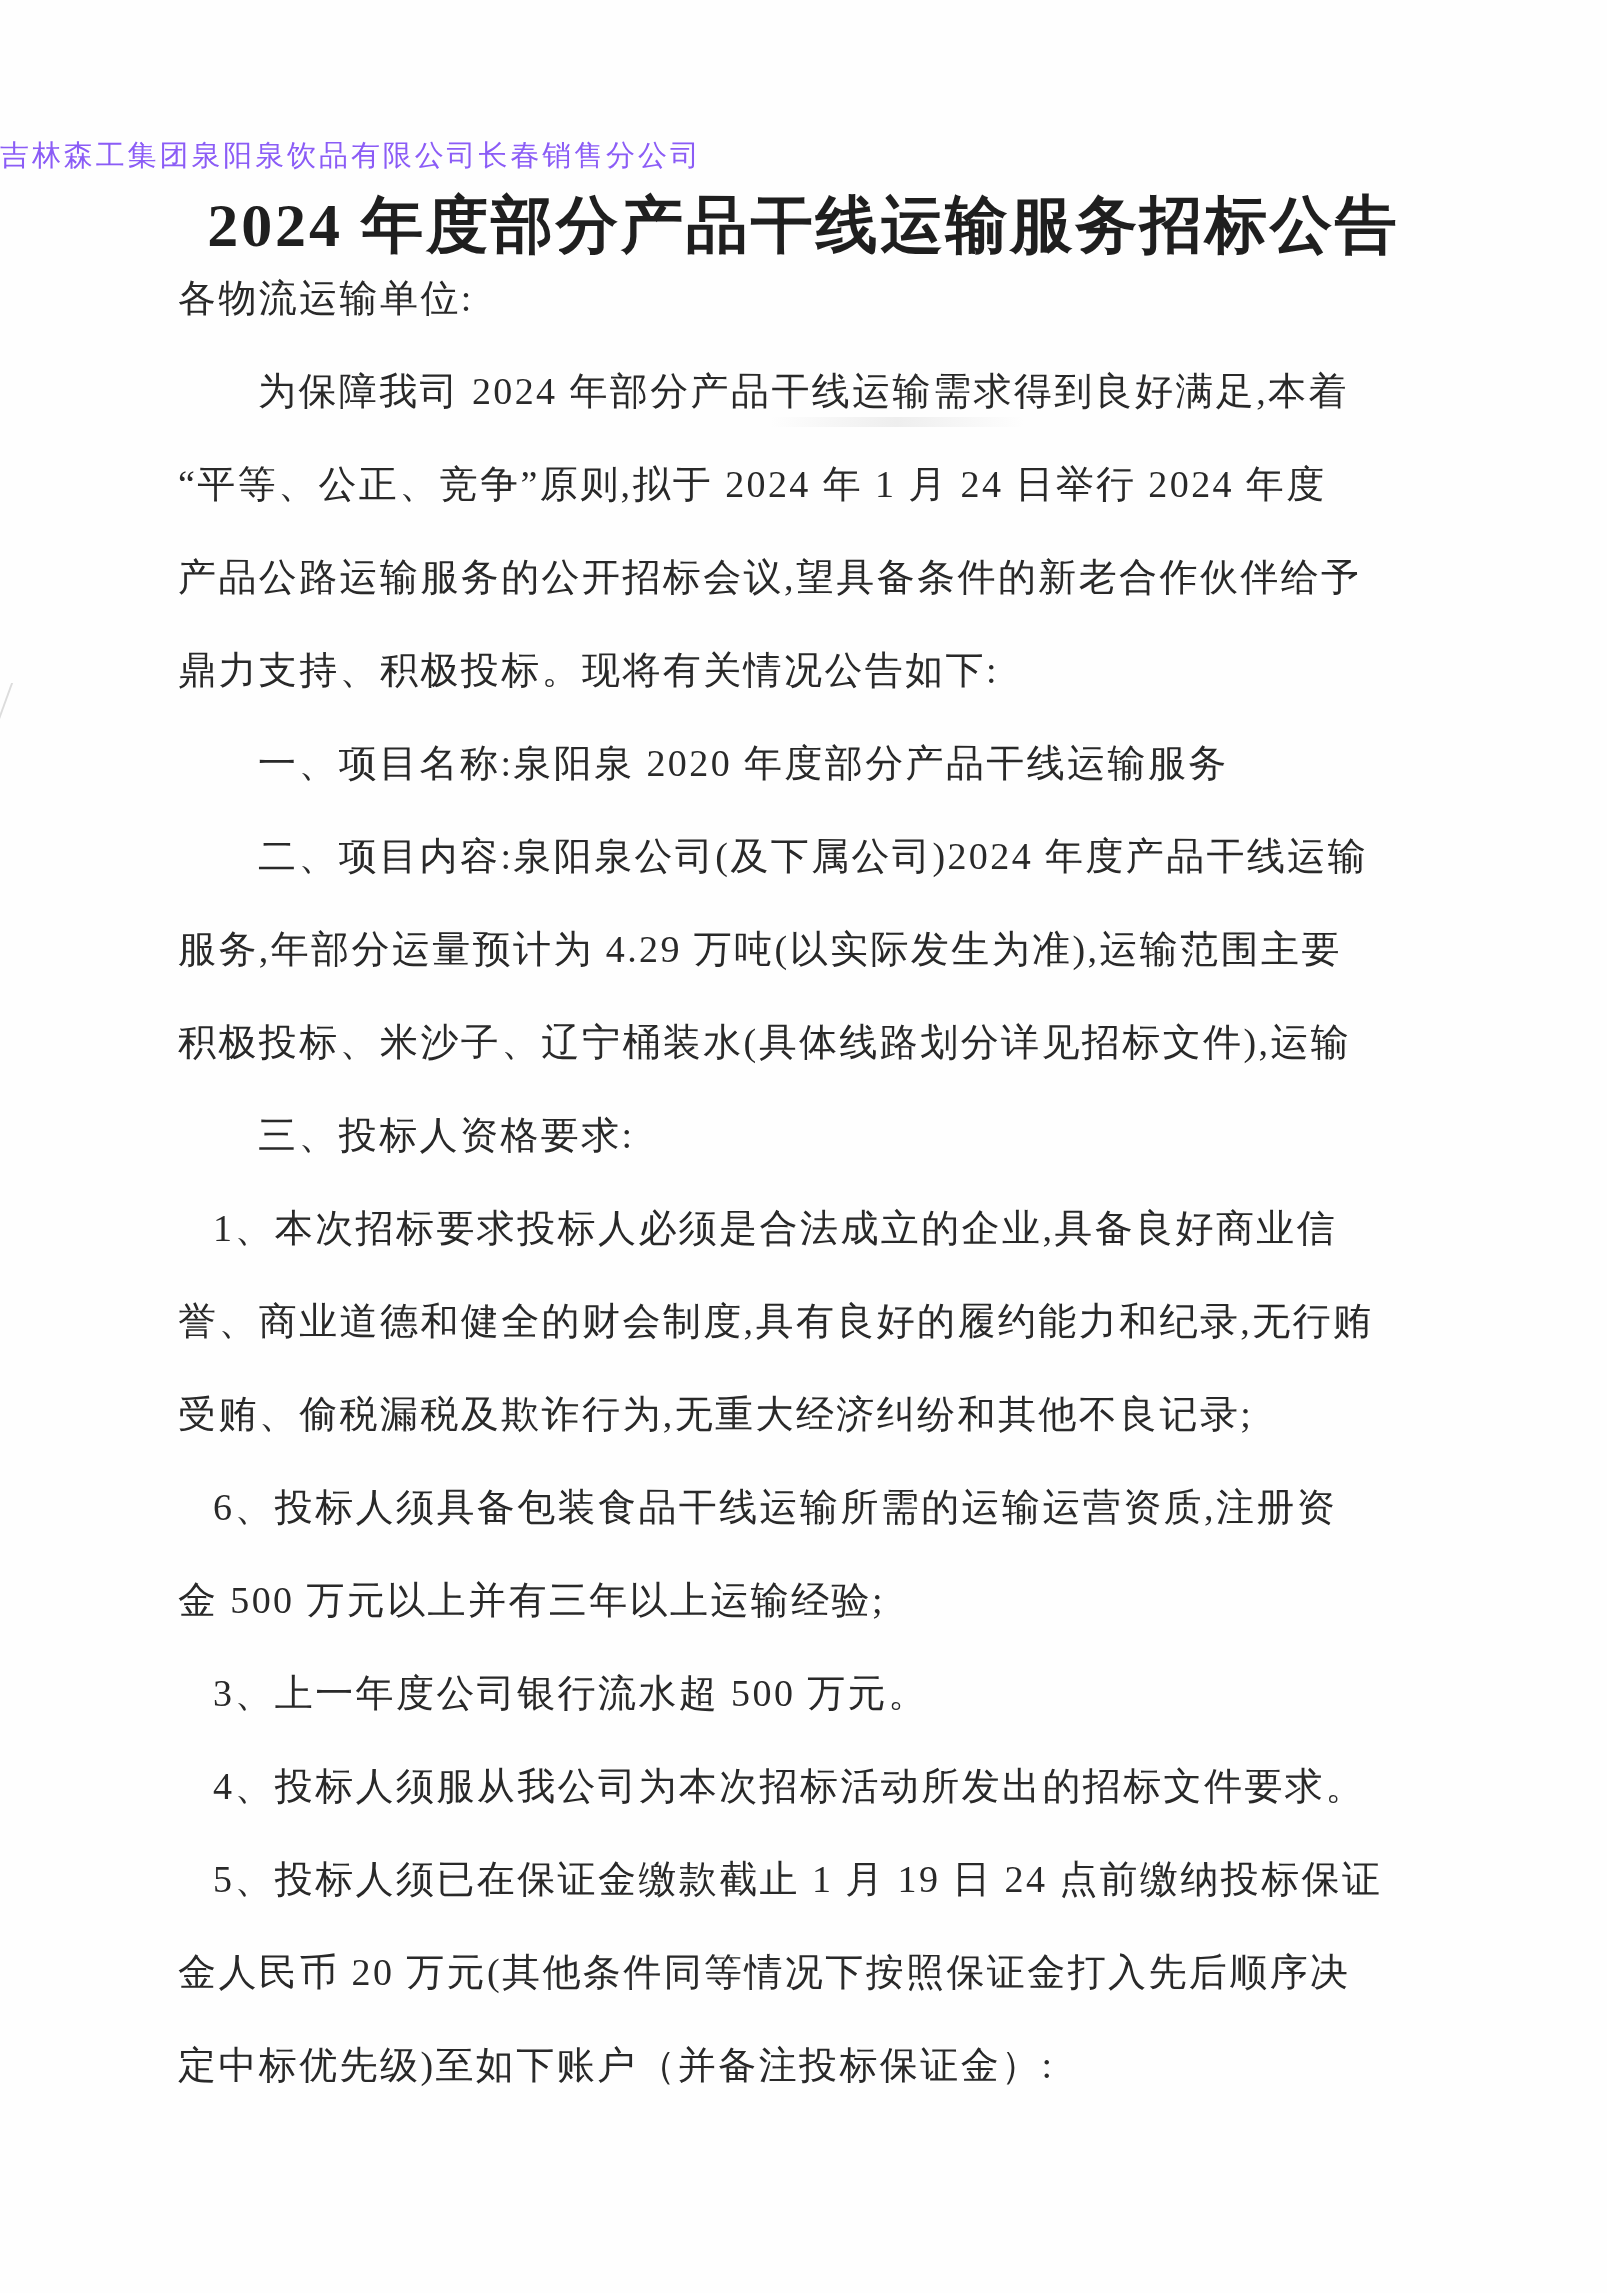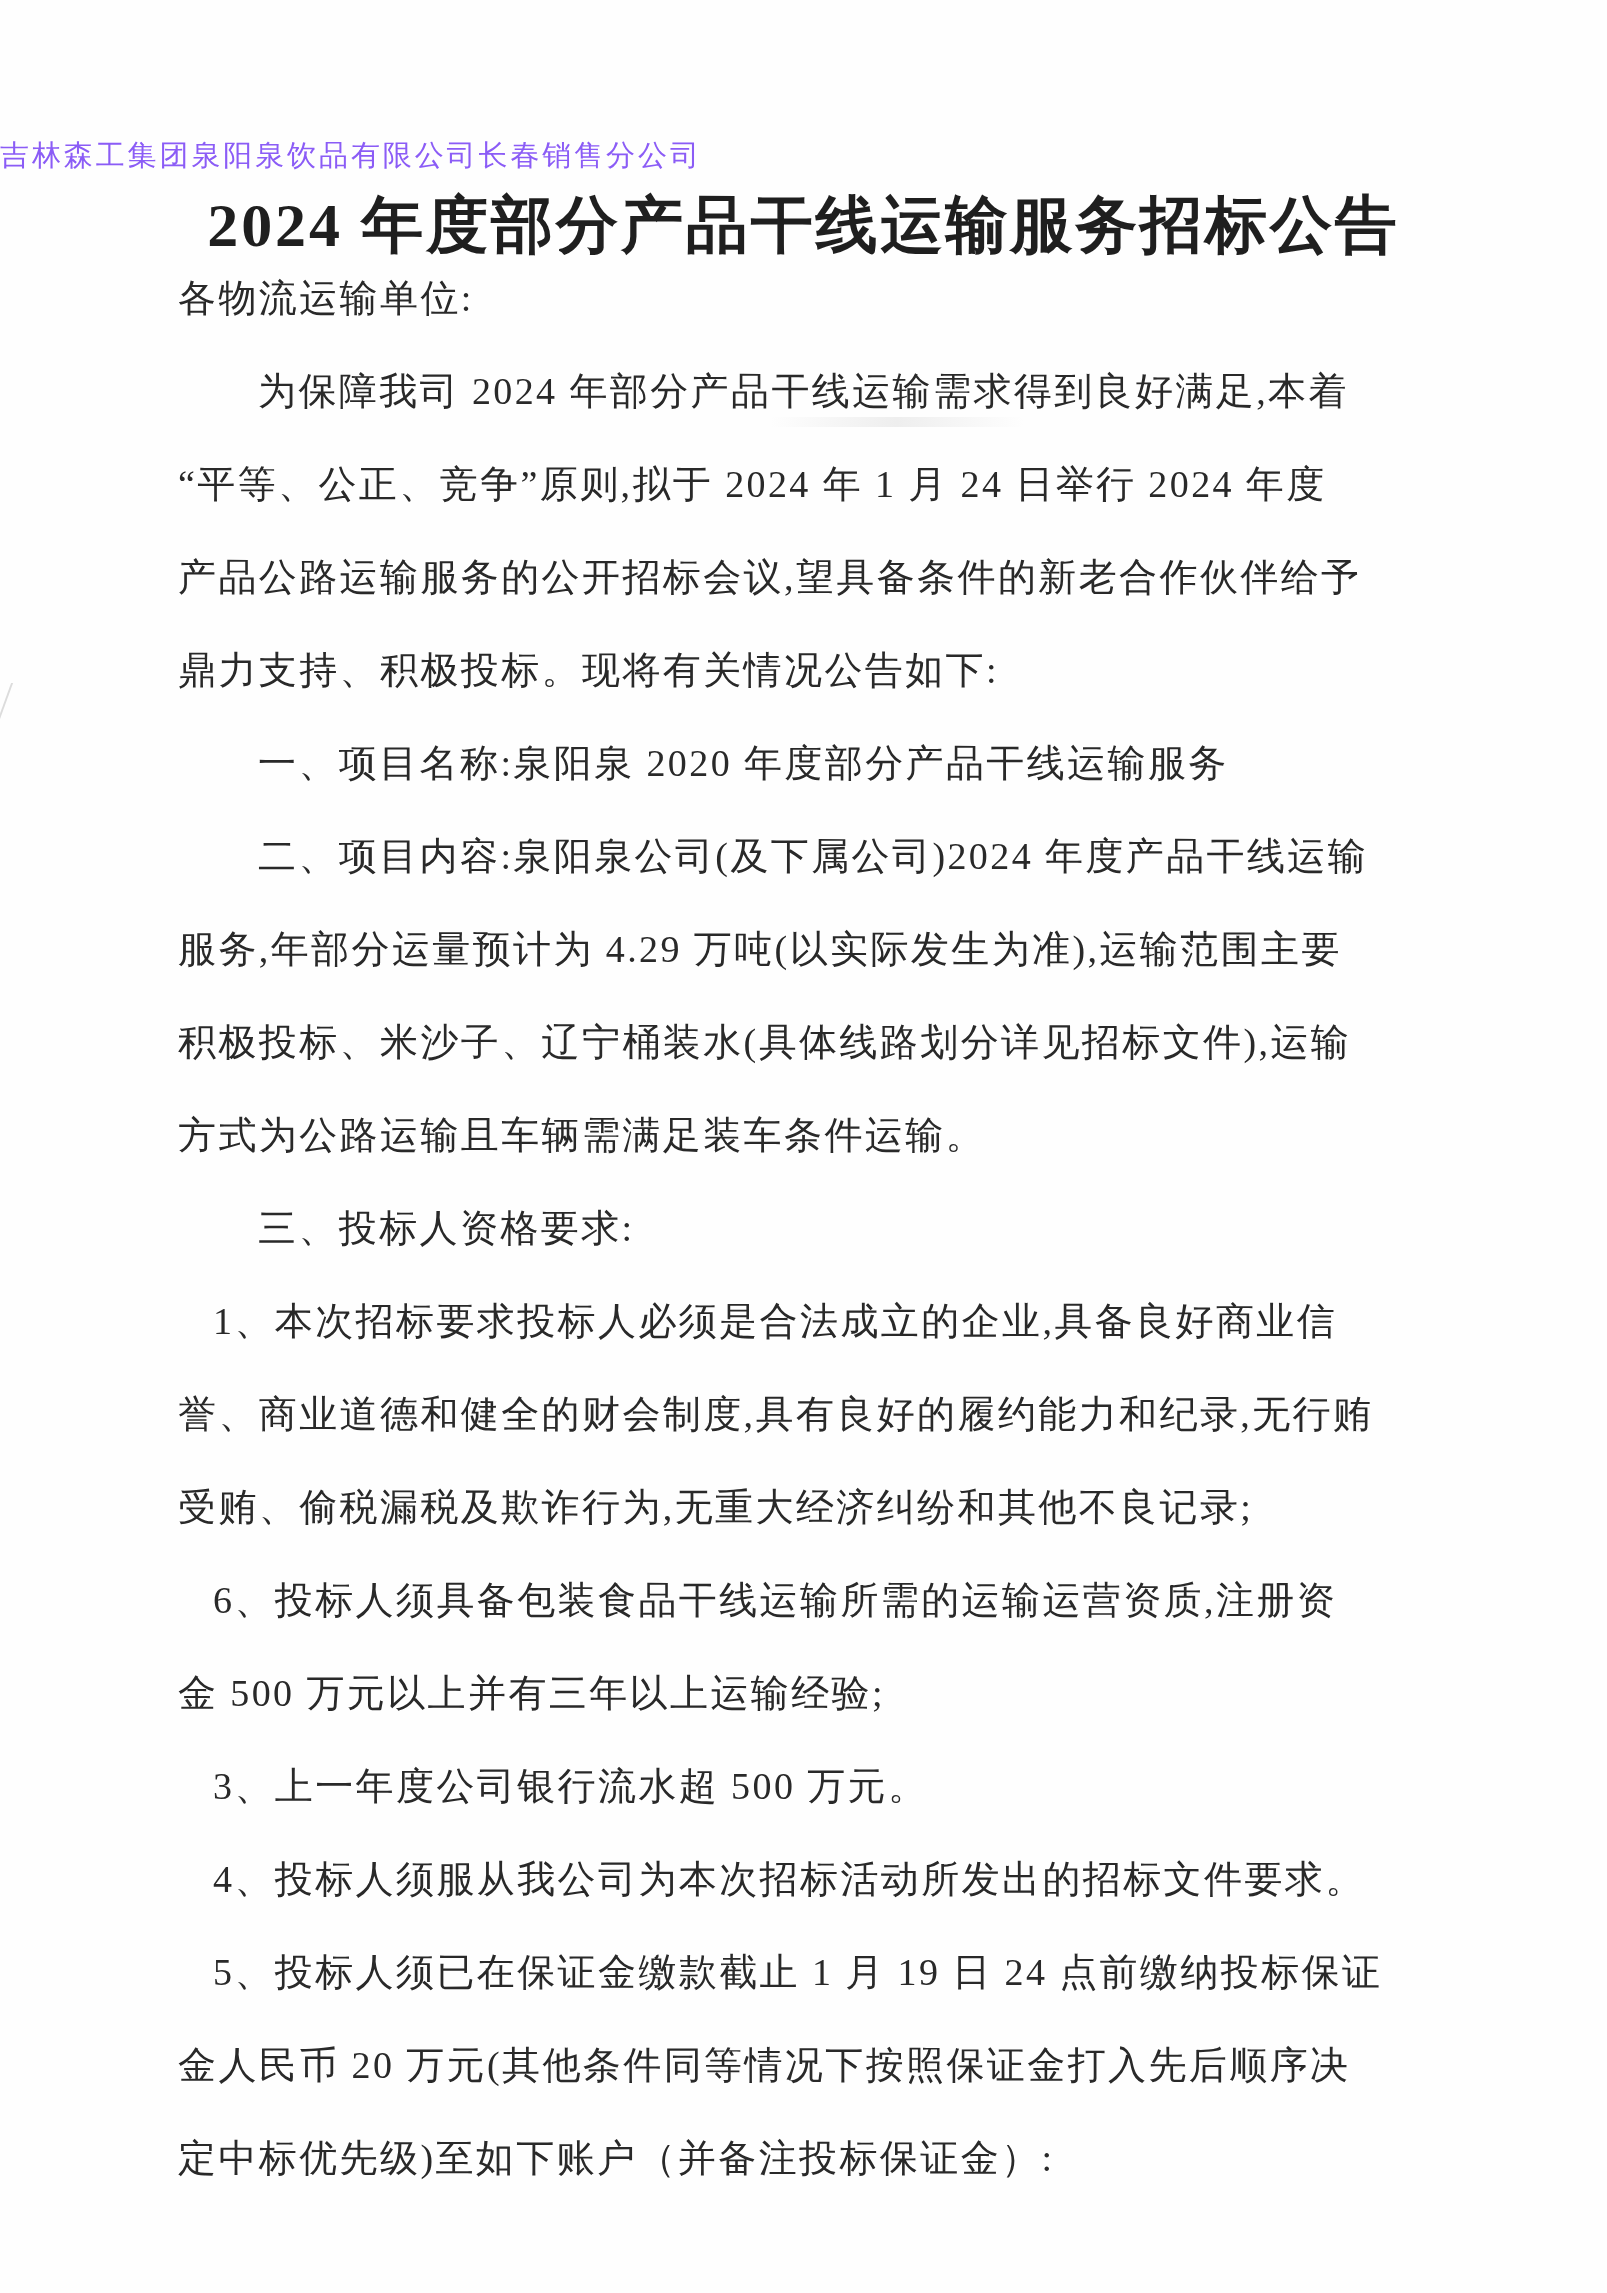--- a/index.html
+++ b/index.html
@@ -84,21 +84,20 @@
   <div class="doc-body">
     <div class="doc-line">各物流运输单位:</div>
     <div class="doc-line indent-lg">为保障我司 2024 年部分产品干线运输需求得到良好满足,本着</div>
     <div class="doc-line">“平等、公正、竞争”原则,拟于 2024 年 1 月 24 日举行 2024 年度</div>
     <div class="doc-line">产品公路运输服务的公开招标会议,望具备条件的新老合作伙伴给予</div>
     <div class="doc-line">鼎力支持、积极投标。现将有关情况公告如下:</div>
     <div class="doc-line indent-lg">一、项目名称:泉阳泉 2020 年度部分产品干线运输服务</div>
     <div class="doc-line indent-lg">二、项目内容:泉阳泉公司(及下属公司)2024 年度产品干线运输</div>
     <div class="doc-line">服务,年部分运量预计为 4.29 万吨(以实际发生为准),运输范围主要</div>
     <div class="doc-line">积极投标、米沙子、辽宁桶装水(具体线路划分详见招标文件),运输</div>
-    <div class="doc-line">方式为公路运输且车辆需满足装车条件运输。</div>
     <div class="doc-line indent-lg">三、投标人资格要求:</div>
     <div class="doc-line indent-sm">1、本次招标要求投标人必须是合法成立的企业,具备良好商业信</div>
     <div class="doc-line">誉、商业道德和健全的财会制度,具有良好的履约能力和纪录,无行贿</div>
     <div class="doc-line">受贿、偷税漏税及欺诈行为,无重大经济纠纷和其他不良记录;</div>
     <div class="doc-line indent-sm">6、投标人须具备包装食品干线运输所需的运输运营资质,注册资</div>
     <div class="doc-line">金 500 万元以上并有三年以上运输经验;</div>
     <div class="doc-line indent-sm">3、上一年度公司银行流水超 500 万元。</div>
     <div class="doc-line indent-sm">4、投标人须服从我公司为本次招标活动所发出的招标文件要求。</div>
     <div class="doc-line indent-sm">5、投标人须已在保证金缴款截止 1 月 19 日 24 点前缴纳投标保证</div>
     <div class="doc-line">金人民币 20 万元(其他条件同等情况下按照保证金打入先后顺序决</div>

